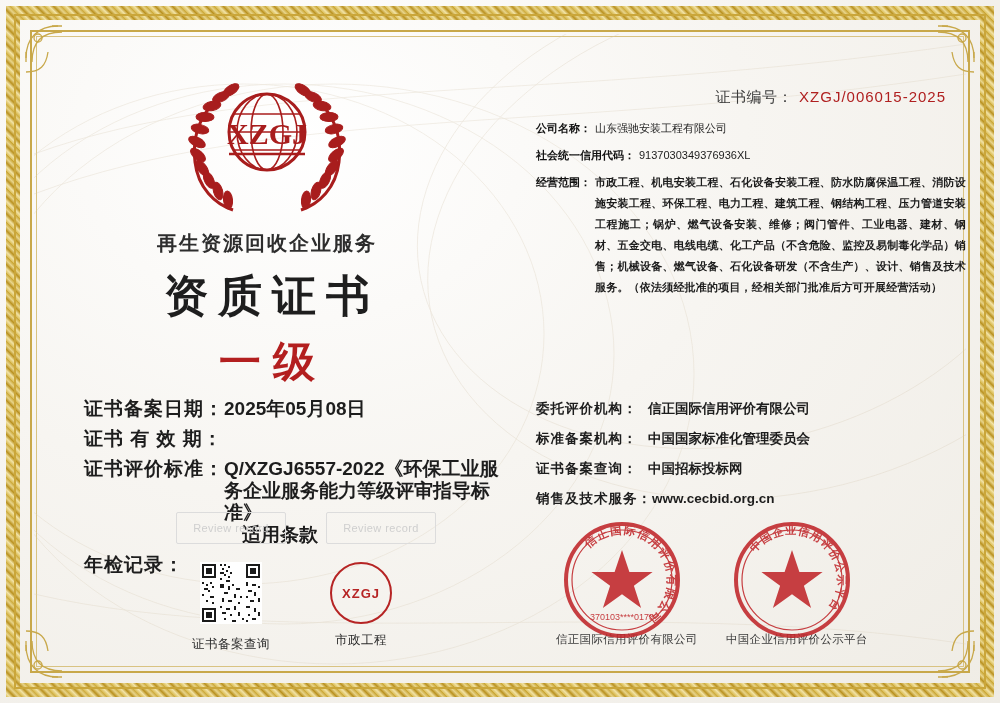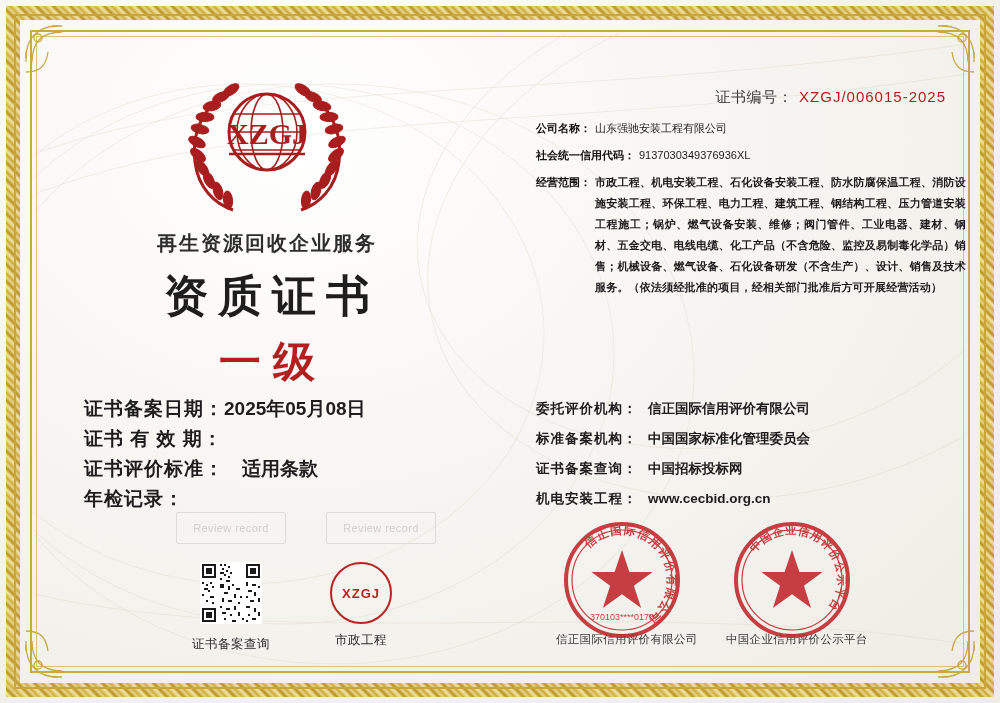--- a/index.html
+++ b/index.html
@@ -451,20 +451,21 @@
       <div class="d-row">
         <span class="d-label">证书备案日期：</span>
         <span class="d-value">2025年05月08日</span>
       </div>
       <div class="d-row">
         <span class="d-label">证书 有 效 期：</span>
       </div>
       <div class="d-row">
         <span class="d-label">证书评价标准：</span>
         <span class="d-value">
+          <span>Q/XZGJ6557-2022《环保工业服务企业服务能力等级评审指导标准》</span>
           <span class="sub">适用条款</span>
         </span>
       </div>
       <div class="d-row">
         <span class="d-label">年检记录：</span>
         <span class="d-value"></span>
       </div>
     </div>
 
     <div class="details-right">
@@ -474,21 +475,21 @@
       </div>
       <div class="d-row">
         <span class="d-label">标准备案机构：</span>
         <span class="d-value">中国国家标准化管理委员会</span>
       </div>
       <div class="d-row">
         <span class="d-label">证书备案查询：</span>
         <span class="d-value">中国招标投标网</span>
       </div>
       <div class="d-row">
-        <span class="d-label">机电安装工程：</span>
+        <span class="d-label">销售及技术服务：</span>
         <span class="d-value">www.cecbid.org.cn</span>
       </div>
     </div>
 
     <div class="review-boxes">
       <div class="review-box b1">Review record</div>
       <div class="review-box b2">Review record</div>
     </div>
 
     <div class="bottom-left">

